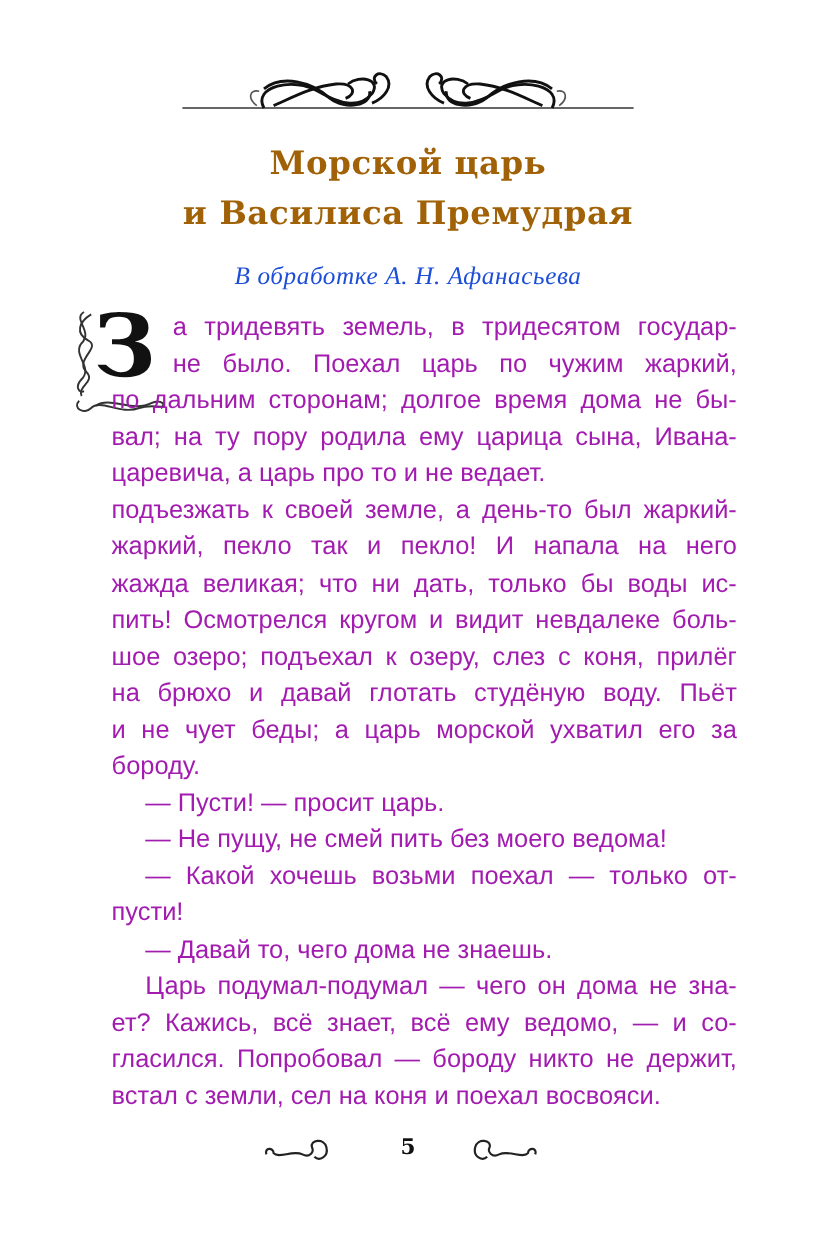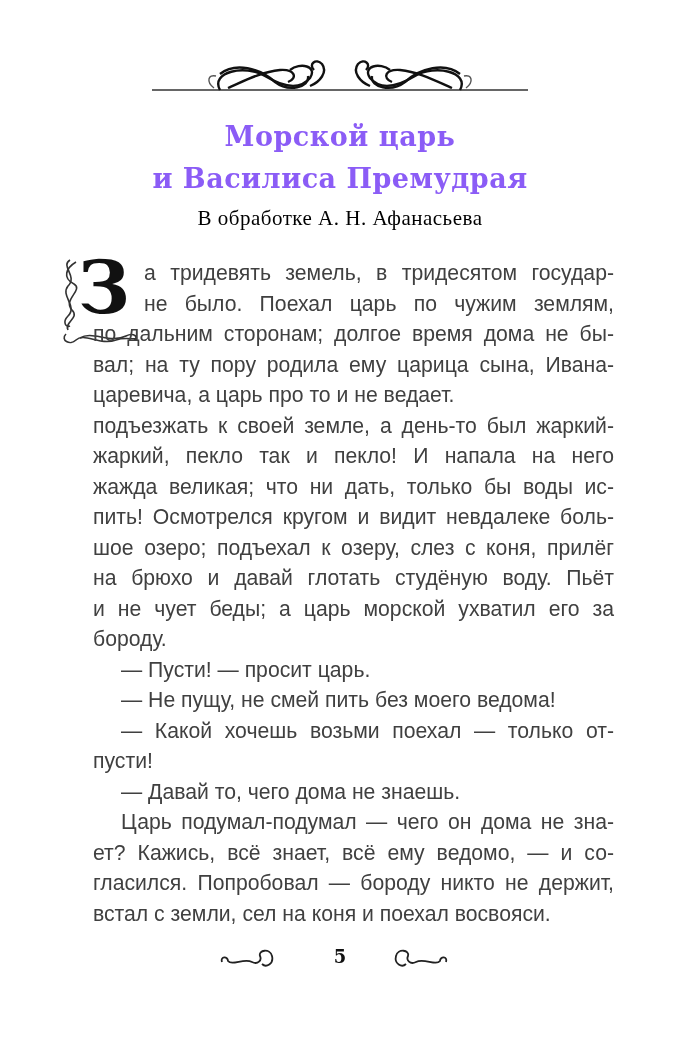--- a/index.html
+++ b/index.html
@@ -1,21 +1,21 @@
 <!DOCTYPE html>
 <html><head>
   <meta charset="utf-8">
   <style>
     html, body { margin: 0; padding: 0; background: #ffffff; }
     body { width: 680px; height: 1048px; position: relative; overflow: hidden; color: #1a1a1a; }
     .header-ornament { position: absolute; left: 150px; top: 52px; width: 380px; height: 48px; }
     .title-block { position: absolute; left: 0; top: 116px; width: 680px; text-align: center; font-family: "DejaVu Serif", serif; }
-    .title-line { font-weight: bold; font-size: 27px; line-height: 42px; letter-spacing: 0.5px; color: #8b5cf6; }
-    .subtitle { font-size: 21px; line-height: 36px; color: #000000; letter-spacing: 0.5px; font-family: "Liberation Serif", serif; }
-    .text-block { position: absolute; left: 56px; top: 258px; width: 558px; font-family: "Liberation Sans", sans-serif; font-size: 21.2px; line-height: 30.5px; color: #404040; }
+    .title-line { font-weight: bold; font-size: 27px; line-height: 42px; letter-spacing: 0.5px; color: #a16207; }
+    .subtitle { font-style: italic; font-size: 21px; line-height: 36px; color: #1d4ed8; letter-spacing: 0.5px; font-family: "Liberation Serif", serif; margin-top: 12px; }
+    .text-block { position: absolute; left: 56px; top: 258px; width: 558px; font-family: "Liberation Sans", sans-serif; font-size: 21.2px; line-height: 30.5px; color: #a21caf; }
     .line { display: block; white-space: nowrap; text-align: justify; text-align-last: justify; height: 30.5px; margin-left: 37px; }
     .line.last { text-align-last: left; }
     .line.indent { padding-left: 28px; }
     .dropcap-area { position: absolute; left: 56px; top: 256px; width: 88px; height: 92px; }
     .dropcap-letter { position: absolute; left: 22px; top: -8px; font-family: "DejaVu Serif", serif; font-weight: bold; font-size: 72px; line-height: 80px; color: #111; }
     .first-lines .line { margin-left: 88px; width: 470px; }
     .footer { position: absolute; left: 0; top: 938px; width: 680px; height: 40px; }
     .footer-orn-left { position: absolute; left: 218px; top: 8px; width: 64px; height: 24px; }
     .footer-orn-right { position: absolute; left: 386px; top: 8px; width: 64px; height: 24px; }
     .page-number { position: absolute; left: 0; width: 680px; top: 8px; text-align: center; font-family: "DejaVu Serif", serif; font-weight: bold; font-size: 18px; color: #111; }
@@ -55,21 +55,21 @@
       <path d="M10 78 C 4 84, 14 90, 20 84 C 28 76, 44 90, 60 84 C 72 80, 82 86, 80 80"></path>
       <path d="M24 82 C 36 74, 54 88, 70 80 C 78 76, 84 82, 78 84"></path>
     </g>
   </svg>
   <span class="dropcap-letter">З</span>
 </div>
 
 <div class="text-block">
   <div class="first-lines">
     <span class="line">а тридевять земель, в тридесятом государ-</span>
-    <span class="line">не было. Поехал царь по чужим землям,</span>
+    <span class="line">не было. Поехал царь по чужим жаркий,</span>
   </div>
   <div id="body-lines">
       <span class="line">по дальним сторонам; долгое время дома не бы-</span>
       <span class="line">вал; на ту пору родила ему царица сына, Ивана-</span>
       <span class="line last">царевича, а царь про то и не ведает.</span>
       <span class="line">подъезжать к своей земле, а день-то был жаркий-</span>
       <span class="line">жаркий, пекло так и пекло! И напала на него</span>
       <span class="line">жажда великая; что ни дать, только бы воды ис-</span>
       <span class="line">пить! Осмотрелся кругом и видит невдалеке боль-</span>
       <span class="line">шое озеро; подъехал к озеру, слез с коня, прилёг</span>

